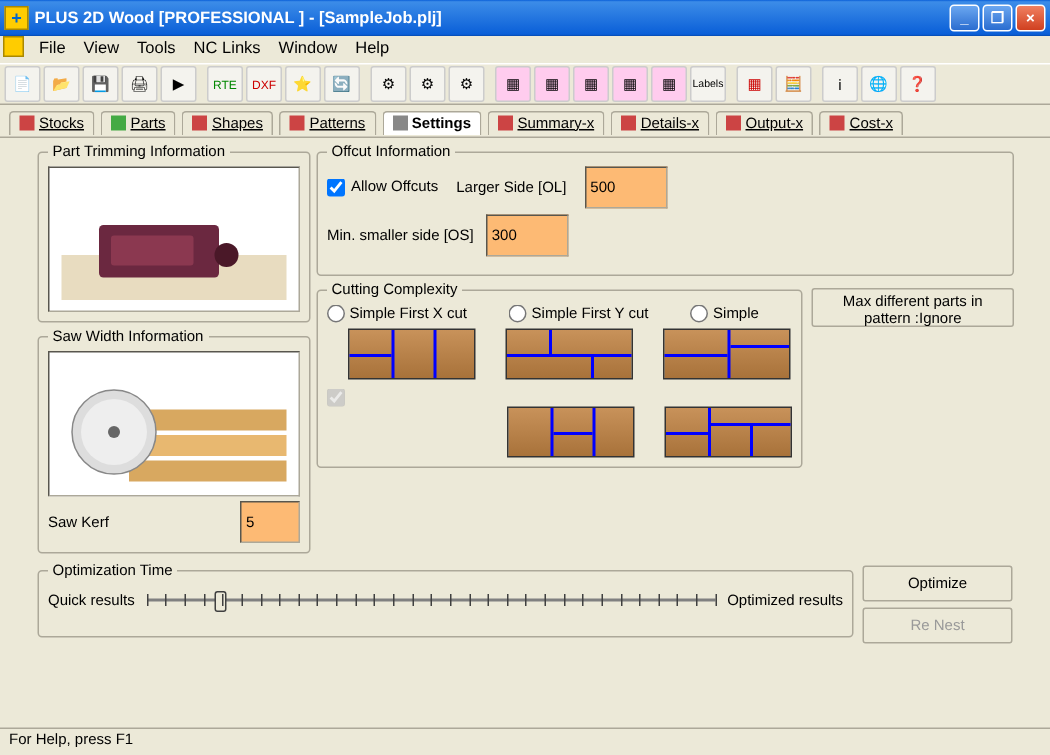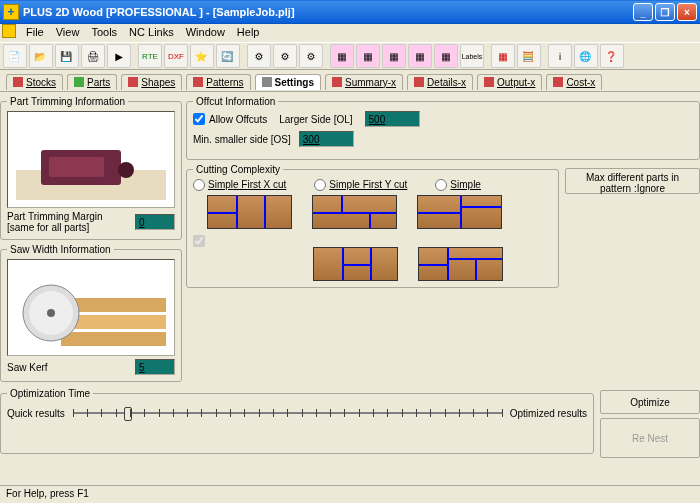--- a/index.html
+++ b/index.html
@@ -11,32 +11,32 @@
 .titlebar .buttons .close { background:linear-gradient(#f08060,#d04020); }
 .menubar { background:#ece9d8; height:18px; display:flex; align-items:flex-start; padding:0 2px; font-size:11px; }
 .menubar .icon { width:14px;height:14px;background:#fc0;border:1px solid #a80;margin-right:4px; }
 .menubar span { padding:2px 6px; cursor:default; }
 .toolbar { background:#ece9d8; height:28px; border-top:1px solid #fff; border-bottom:1px solid #aca899; display:flex; align-items:center; padding:0 3px; gap:2px; }
 .tbtn { width:24px;height:24px;border:1px solid #ccc;background:#f4f3ee;display:flex;align-items:center;justify-content:center;font-size:10px;border-radius:2px; }
 .tabbar { background:#ece9d8; height:22px; display:flex; align-items:center; padding:2px 6px 0; gap:4px; border-bottom:1px solid #aca899; }
 .tab { display:flex;align-items:center;gap:3px;padding:2px 6px;border:1px solid #aca899;border-bottom:none;background:#ece9d8;border-radius:3px 3px 0 0;font-size:10px;cursor:default;text-decoration:underline;color:#000; }
 .tab.active { background:#fff;font-weight:bold;text-decoration:none; }
 .tab .tic { width:10px;height:10px; }
-.main { padding:4px 0; height:393px; }
+.main { padding:4px 25px; height:393px; }
 fieldset { border:1px solid #aca899; border-radius:3px; padding:4px 6px 6px; margin-bottom:4px; }
 legend { font-size:10px; padding:0 3px; }
 .row { display:flex; gap:6px; }
 .col1 { width:180px; }
 .col2 { flex:1; }
 .thumb { width:168px;height:97px;border:1px inset #aca899;background:#fff;display:flex;align-items:center;justify-content:center; }
 .lbl { font-size:10px; }
-input[type=text] { border:1px inset #aca899;font-size:10px;padding:1px 3px;height:16px;background:#0f766e;text-decoration:underline; }
-.chk { display:flex;align-items:center;gap:4px;font-size:10px; }
+input[type=text] { border:1px inset #aca899;font-size:10px;padding:1px 3px;height:28px;background:#fdba74; }
+.chk { display:flex;gap:4px;font-size:10px; }
 .chk input { width:12px;height:12px; }
-.radio { display:flex;align-items:flex-start;gap:3px;font-size:10px;text-decoration:underline; }
+.radio { display:flex;align-items:flex-end;gap:3px;font-size:10px; }
 .radio input { width:12px;height:12px; }
 .woodblk { background:linear-gradient(#c8925a,#a8723a);border:1px solid #333;display:inline-block; }
 .btn { border:1px solid #aca899;background:#ece9d8;padding:3px 8px;font-size:10px;border-radius:2px;cursor:default; }
 .btn.disabled { color:#999; }
 .statusbar { position:absolute;bottom:0;left:0;right:0;height:18px;background:#ece9d8;border-top:1px solid #aca899;padding:2px 6px;font-size:10px; }
 .slider { position:relative;height:20px; }
 .slider .track { position:absolute;top:9px;left:0;right:0;height:2px;background:#808080; }
 .slider .tick { position:absolute;top:6px;width:1px;height:8px;background:#404040; }
 .slider .thumb2 { position:absolute;top:4px;width:8px;height:14px;background:#ece9d8;border:1px solid #404040;border-radius:2px; }
 </style>
@@ -138,24 +138,20 @@
   <div class="col1">
     <fieldset>
       <legend>Part Trimming Information</legend>
       <div class="thumb">
         <svg width="160" height="90">
               <rect x="5" y="55" width="150" height="30" fill="#e8dcc0"></rect>
               <rect x="30" y="35" width="80" height="35" fill="#6b2840" rx="3"></rect>
               <rect x="38" y="42" width="55" height="20" fill="#8b3850" rx="2"></rect>
               <circle cx="115" cy="55" r="8" fill="#4a1828"></circle>
             </svg>
-      </div>
-      <div style="display:flex;align-items:center;gap:4px;margin-top:3px">
-        <span class="lbl" style="flex:1">Part Trimming Margin [same for all parts]</span>
-        <input type="text" style="width: 40px;" value="0">
       </div>
     </fieldset>
     <fieldset>
       <legend>Saw Width Information</legend>
       <div class="thumb">
         <svg width="160" height="90">
               <rect x="50" y="35" width="105" height="14" fill="#d8a860"></rect>
               <rect x="50" y="52" width="105" height="14" fill="#e8b870"></rect>
               <rect x="50" y="69" width="105" height="14" fill="#d8a860"></rect>
               <circle cx="40" cy="50" r="28" fill="#ddd" stroke="#888"></circle>
@@ -276,20 +272,20 @@
             <div class="tick" style="left: 90%;"></div>
             <div class="tick" style="left: 93.3333%;"></div>
             <div class="tick" style="left: 96.6667%;"></div>
             <div class="tick" style="left: 100%;"></div>
           </div>
       <span class="lbl">Optimized results</span>
     </div>
   </fieldset>
   <div style="width:100px;display:flex;flex-direction:column;gap:4px;padding-top:2px">
     <button class="btn" style="height:24px">Optimize</button>
-    <button class="btn disabled" style="height:40px">Re Nest</button>
+    <button class="btn disabled" style="height:24px">Re Nest</button>
   </div>
 </div>
 </div>
 
 <div class="statusbar">
   <span>For Help, press F1</span>
 </div>
 
 </body></html>

